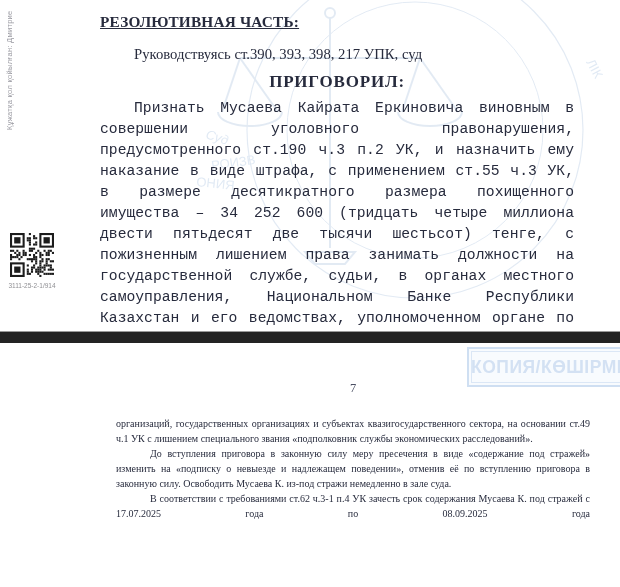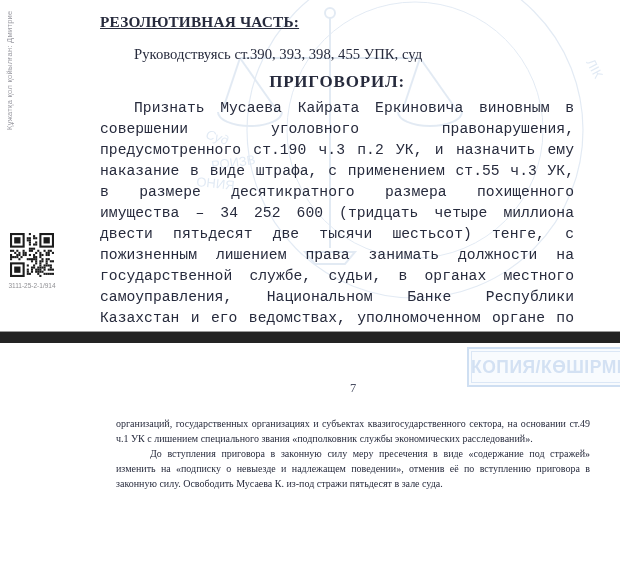--- a/index.html
+++ b/index.html
@@ -200,36 +200,37 @@
           <rect x="36" y="38" width="2" height="2" fill="#1c1c1c"></rect>
           <rect x="38" y="38" width="2" height="2" fill="#1c1c1c"></rect>
           <rect x="40" y="38" width="2" height="2" fill="#1c1c1c"></rect>
           <rect x="28" y="40" width="2" height="2" fill="#1c1c1c"></rect>
         </svg>
       <div class="qr-label">3111-25-2-1/914</div>
     </div>
 
     <div class="doc1">
       <div class="heading">РЕЗОЛЮТИВНАЯ ЧАСТЬ:</div><br>
-      <p class="intro">Руководствуясь ст.390, 393, 398, 455 УПК, суд</p>
+      <p class="intro">Руководствуясь ст.390, 393, 398, 217 УПК, суд</p>
       <p class="verdict">ПРИГОВОРИЛ:</p>
       <p class="bodyp">Признать Мусаева Кайрата Еркиновича виновным в совершении уголовного правонарушения, предусмотренного ст.190 ч.3 п.2 УК, и назначить ему наказание в виде штрафа, с применением ст.55 ч.3 УК, в размере десятикратного размера похищенного имущества – 34 252 600 (тридцать четыре миллиона двести пятьдесят две тысячи шестьсот) тенге, с пожизненным лишением права занимать должности на государственной службе, судьи, в органах местного самоуправления, Национальном Банке Республики Казахстан и его ведомствах, уполномоченном органе по регулированию, контролю и надзору финансового рынка и финансовых</p>
     </div>
   </div>
 
   <div class="separator"></div>
 
   <div class="page2">
 
     <div class="copy-stamp">
       <span class="copy-stamp-text">КОПИЯ/КӨШІРМЕ</span>
     </div>
 
     <div class="page-num">7</div>
 
     <div class="doc2">
       <p class="p-cont">организаций, государственных организациях и субъектах квазигосударственного сектора, на основании ст.49 ч.1 УК с лишением специального звания «подполковник службы экономических расследований».</p>
-      <p class="p-ind">До вступления приговора в законную силу меру пресечения в виде «содержание под стражей» изменить на «подписку о невыезде и надлежащем поведении», отменив её по вступлению приговора в законную силу.  Освободить Мусаева К. из-под стражи пятьдесят в зале суда.</p>
+      <p class="p-ind">До вступления приговора в законную силу меру пресечения в виде «содержание под стражей» изменить на «подписку о невыезде и надлежащем поведении», отменив её по вступлению приговора в законную силу.  Освободить Мусаева К. из-под стражи немедленно в зале суда.</p>
+      <p class="p-cut">В соответствии с требованиями ст.62 ч.3-1 п.4 УК зачесть срок содержания Мусаева К. под стражей с 17.07.2025 года по 08.09.2025 года</p>
     </div>
 
     <div class="activation-wm">Актива</div>
   </div>
 </div>
 
 </body></html>

